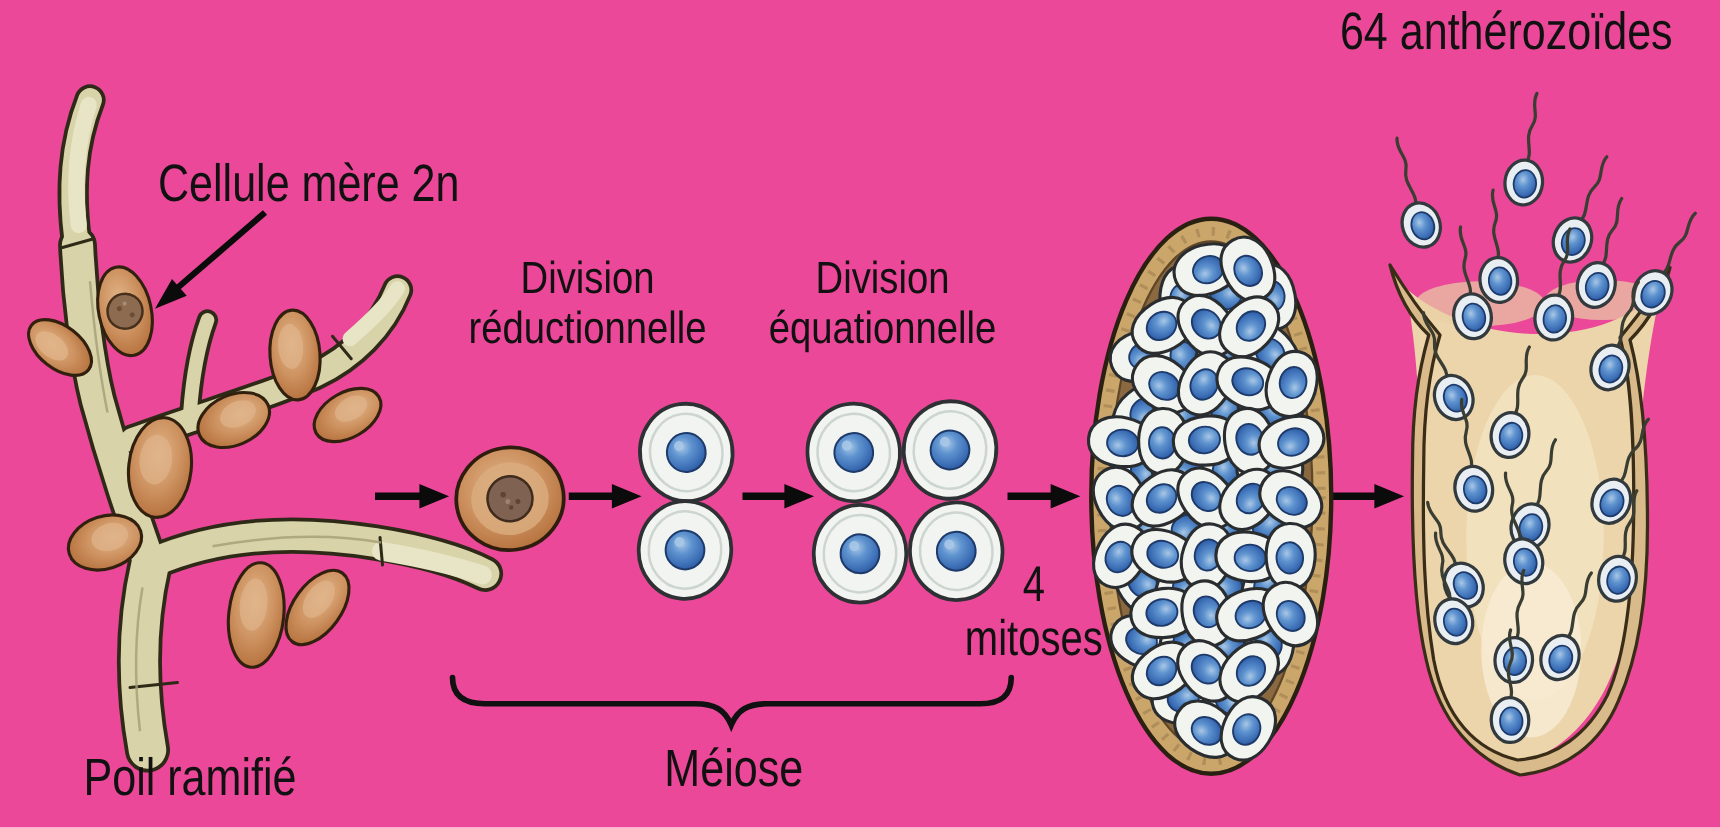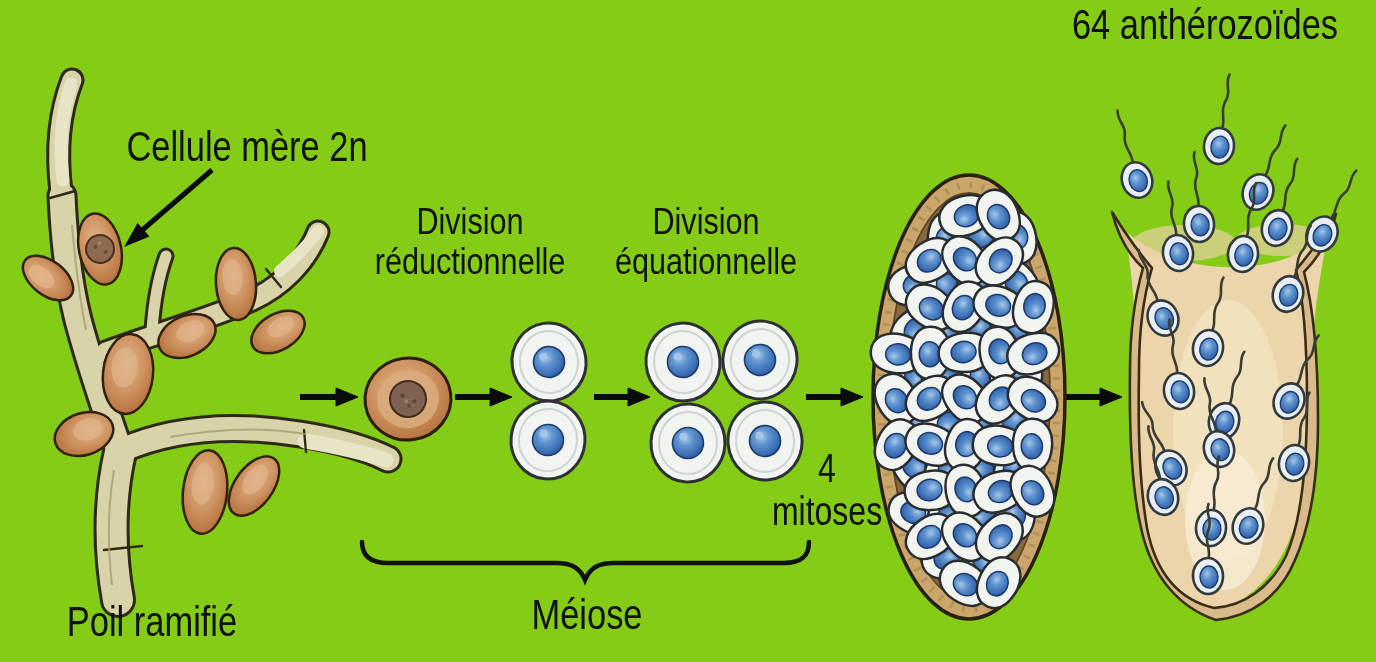--- a/index.html
+++ b/index.html
@@ -1,17 +1,17 @@
 <!DOCTYPE html>
 <html><head>
 <meta charset="utf-8">
 <style>
   html,body{margin:0;padding:0;background:#ffffff;}
   .canvas{
-    position:relative;width:1376px;height:662px;background:#84cc16;overflow:hidden;
+    position:relative;width:1376px;height:662px;background:#ec4899;overflow:hidden;
     font-family:"Liberation Sans","DejaVu Sans",sans-serif;color:#111;
   }
   .canvas svg{position:absolute;left:0;top:0;}
   .label{
     position:absolute;color:#111;text-align:center;white-space:nowrap;
     transform:translateX(-50%) scaleX(0.82);line-height:1.08;
   }
   .lbl-big{font-size:42px;}
   .lbl-div{font-size:36px;transform:translateX(-50%) scaleX(0.85);line-height:40px;}
   .lbl-mit{font-size:40px;line-height:43px;transform:translateX(-50%) scaleX(0.8);}

